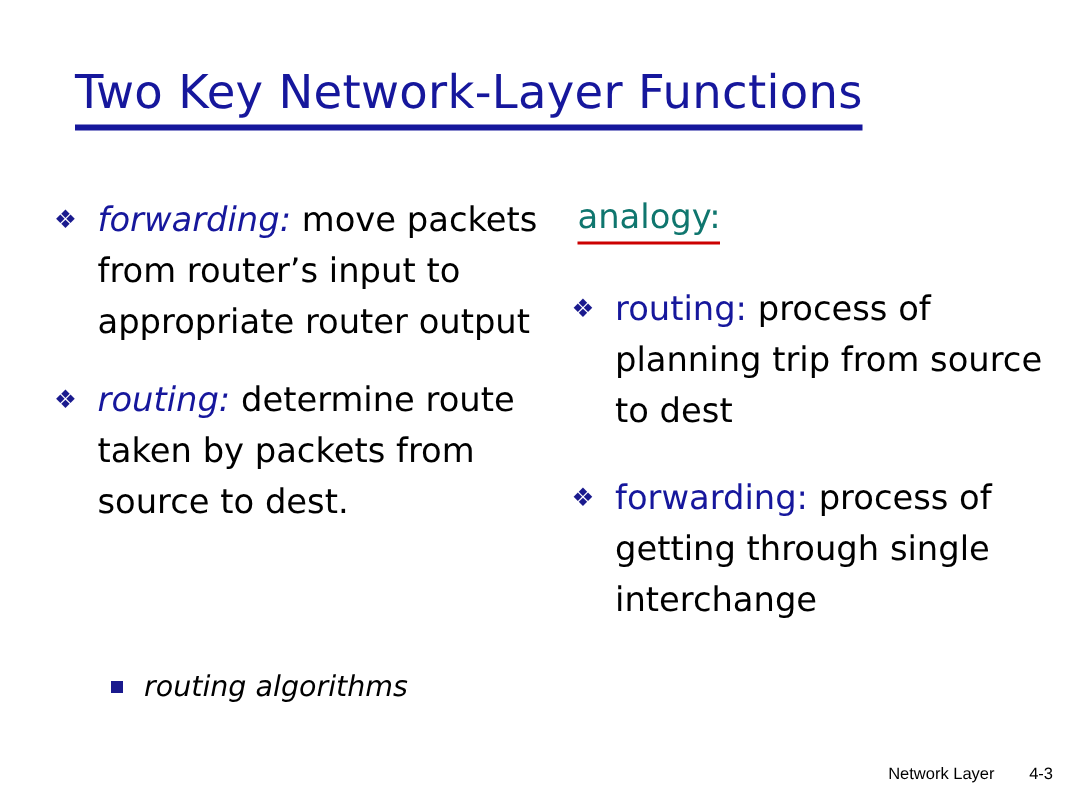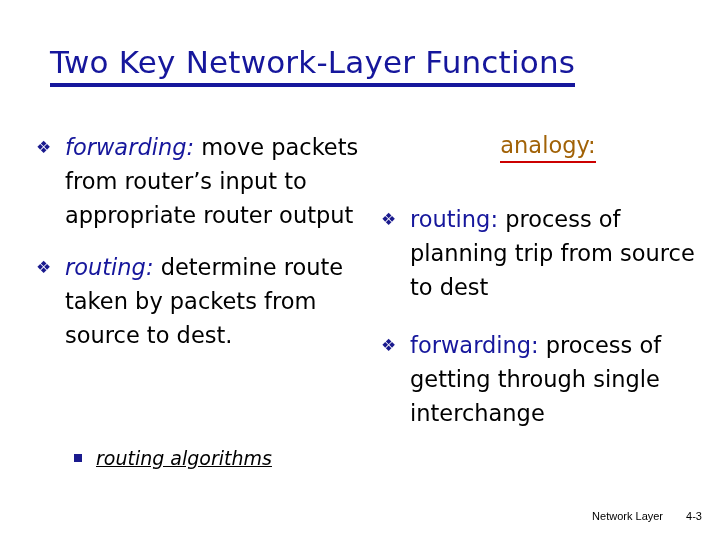--- a/index.html
+++ b/index.html
@@ -76,24 +76,23 @@
   }
   .bullet .term-upright {
     color: #16179c;
     font-style: normal;
   }
 
   
   .analogy-head {
     font-size: 22.5px;
     line-height: 30px;
-    color: #a16207;
-    margin: 0 0 39px 4px;
+    color: #0f766e;
+    margin: 0 0 26px 4px;
     display: block;
-    text-align: center;
   }
   .analogy-head .tx {
     border-bottom: 2.5px solid #cc0000;
     display: inline-block;
     padding-bottom: 1px;
   }
 
   .col-right .bullet {
     margin-bottom: 24px;
   }
@@ -101,21 +100,20 @@
   
   .sub-bullet {
     position: absolute;
     left: 74px;
     top: 445px;
     font-size: 19px;
     line-height: 26px;
     color: #000000;
     font-style: italic;
     padding-left: 22px;
-    text-decoration: underline;
   }
   .sub-bullet .marker-sq {
     position: absolute;
     left: 0;
     top: 9px;
     width: 8px;
     height: 8px;
     background: #1a1a8e;
     font-size: 0;
   }

